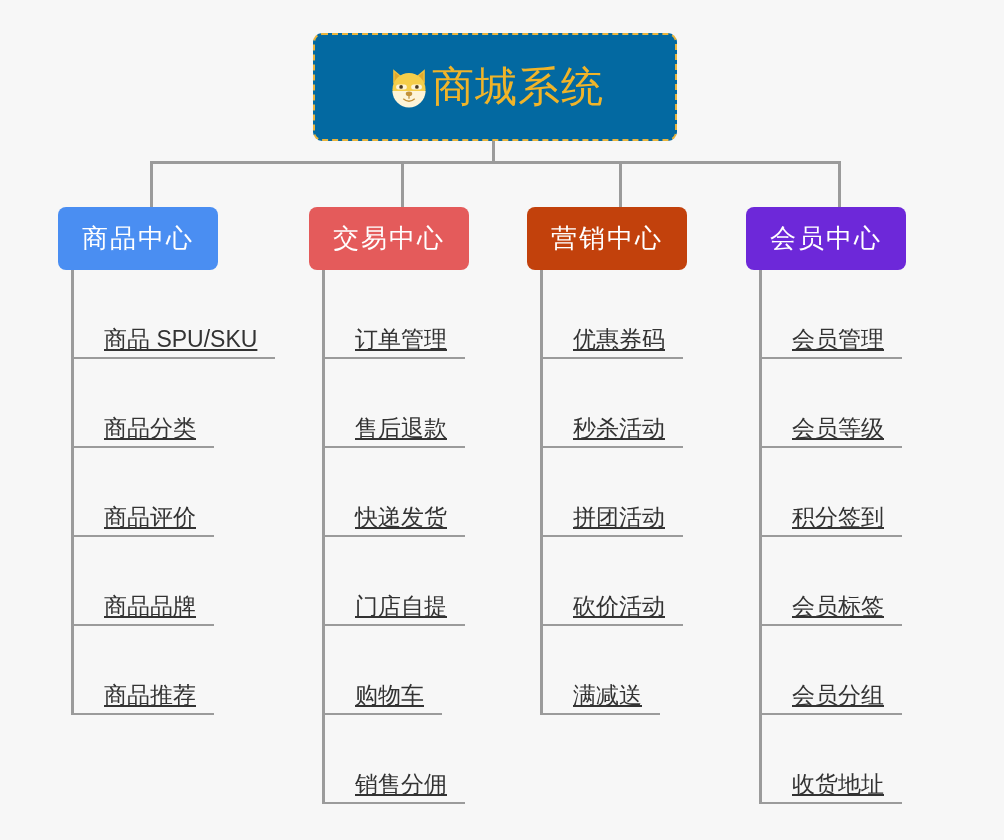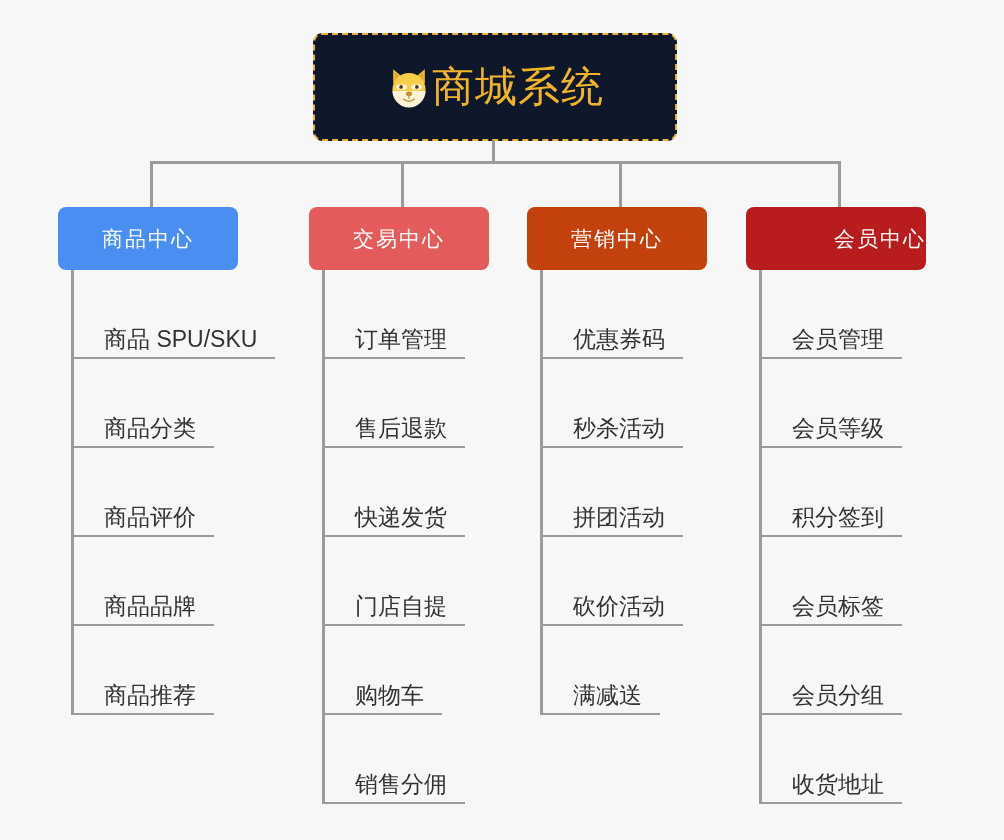--- a/index.html
+++ b/index.html
@@ -20,21 +20,21 @@
   }
 
   
   .root-node {
     position: absolute;
     left: 313px;
     top: 33px;
     width: 364px;
     height: 108px;
     box-sizing: border-box;
-    background: #0f172a;
+    background: #0369a1;
     border: 2px dashed #e9b43c;
     border-radius: 9px;
     display: flex;
     align-items: center;
     justify-content: center;
   }
   .root-emoji {
     width: 46px;
     height: 46px;
     position: relative;
@@ -72,28 +72,28 @@
     height: 47px;
   }
 
   
   .column {
     position: absolute;
     top: 207px;
   }
   .cat-header {
     position: relative;
-    width: 180px;
+    width: 160px;
     height: 63px;
     border-radius: 8px;
     display: flex;
     align-items: center;
     justify-content: center;
     color: #ffffff;
-    font-size: 21px;
+    font-size: 26px;
     letter-spacing: 2px;
     box-sizing: border-box;
   }
 
   
   .leaf-list {
     position: relative;
     margin-left: 13px;
     border-left: 3px solid #9b9b9b;
     padding-top: 0;
@@ -109,20 +109,21 @@
     display: inline-block;
     border-bottom: 2px solid #9b9b9b;
     padding: 0 18px 5px 30px;
     margin-bottom: 0;
   }
   .leaf-label {
     font-size: 23px;
     color: #333333;
     line-height: 1.1;
     white-space: nowrap;
+    text-decoration: underline;
   }
 </style>
 </head>
 <body style="background: rgb(247, 247, 247);">
 
 <div id="mindmap">
 
   <div class="root-node" style="border-color: rgb(233, 180, 60);">
     <div class="root-emoji">
       <svg viewBox="0 0 64 64" width="46" height="46" aria-hidden="true">
@@ -217,21 +218,21 @@
       <div class="leaf-item">
           <span class="leaf-underline" style="border-bottom-color: rgb(155, 155, 155);"><span class="leaf-label">砍价活动</span></span>
         </div>
       <div class="leaf-item">
           <span class="leaf-underline" style="border-bottom-color: rgb(155, 155, 155);"><span class="leaf-label">满减送</span></span>
         </div>
     </div>
   </div>
 
   <div class="column" style="left:746px;">
-    <div class="cat-header" style="background: #b91c1c; justify-content: flex-end;">
+    <div class="cat-header" style="background: #6d28d9;">
       <span>会员中心</span>
     </div>
     <div class="leaf-list" style="border-left-color: rgb(155, 155, 155);">
       <div class="leaf-item">
           <span class="leaf-underline" style="border-bottom-color: rgb(155, 155, 155);"><span class="leaf-label">会员管理</span></span>
         </div>
       <div class="leaf-item">
           <span class="leaf-underline" style="border-bottom-color: rgb(155, 155, 155);"><span class="leaf-label">会员等级</span></span>
         </div>
       <div class="leaf-item">

